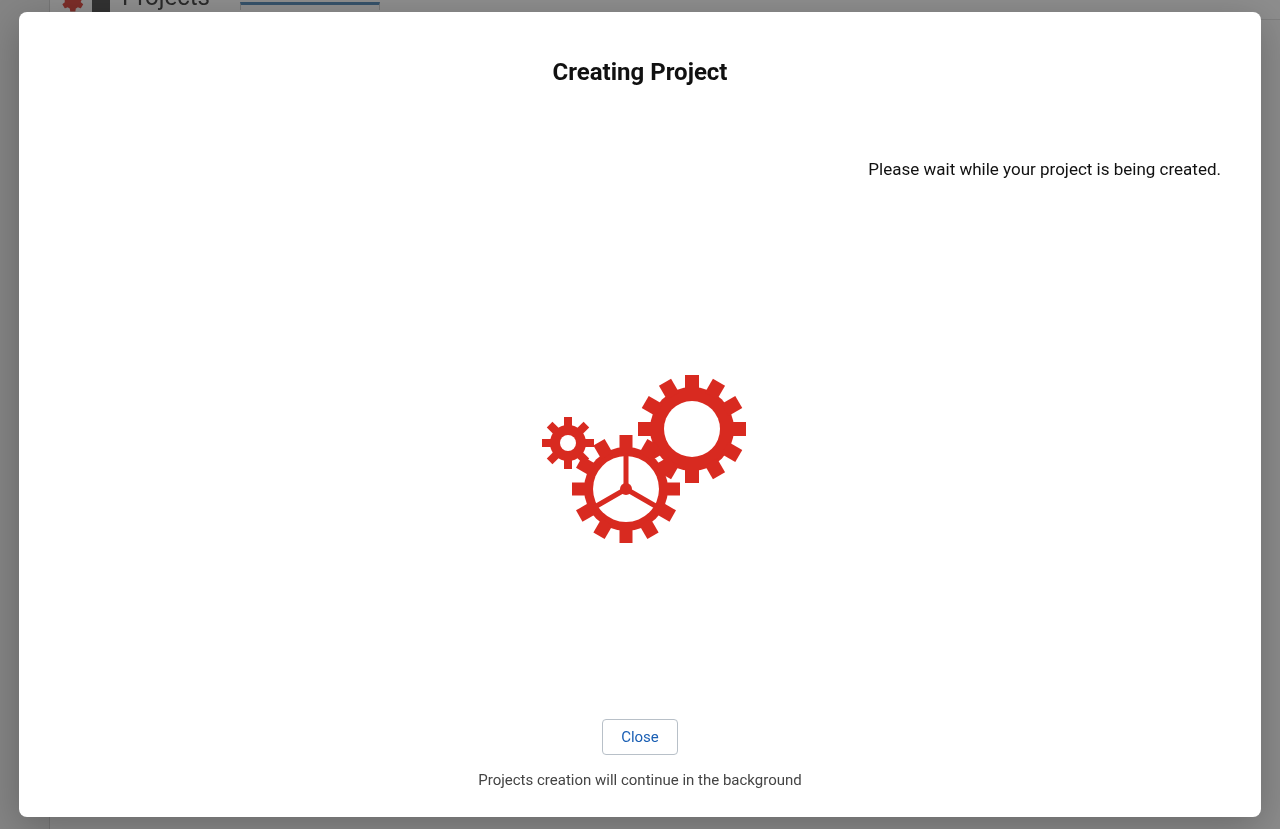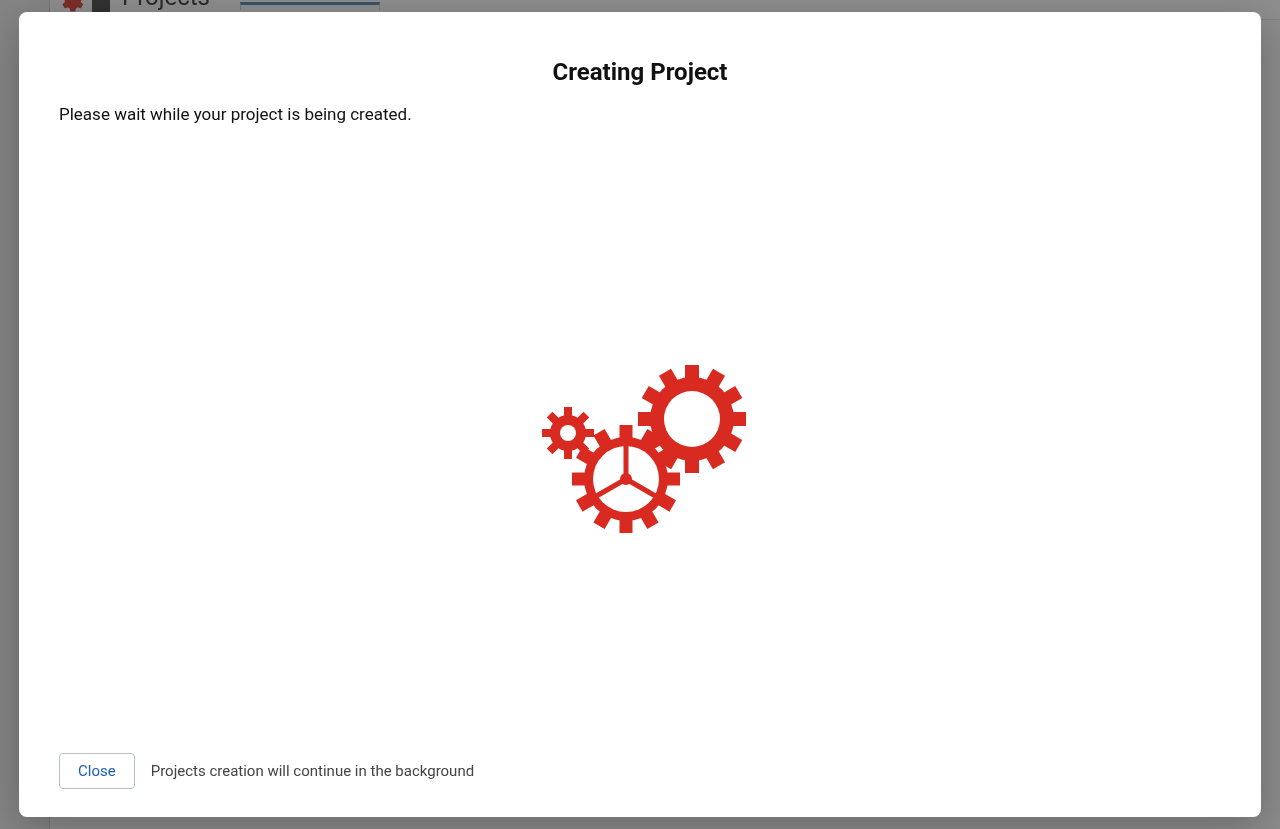--- a/index.html
+++ b/index.html
@@ -93,41 +93,42 @@
       box-shadow: 0 10px 40px rgba(0,0,0,0.25);
       display: flex;
       flex-direction: column;
       padding: 46px 40px 28px;
     }
     .modal-title {
       text-align: center;
       font-size: 24px;
       font-weight: 700;
       color: #111;
-      margin-bottom: 18px;
+      margin-bottom: 33px;
     }
     .modal-subtitle {
-      text-align: left;
+      text-align: right;
       font-size: 17px;
       color: #111;
       margin-bottom: 20px;
+      margin-top: 40px;
     }
     .gear-wrap {
       flex: 1;
       display: flex;
       align-items: center;
       justify-content: center;
     }
     .gear-svg {
       width: 216px;
       height: 172px;
     }
     .modal-footer {
       display: flex;
-      flex-direction: row;
+      flex-direction: column;
       align-items: center;
       gap: 16px;
     }
     .close-btn {
       border: 1px solid #b8c0c8;
       background: #fff;
       color: #1a5fb4;
       font-size: 15px;
       padding: 8px 18px;
       border-radius: 4px;

